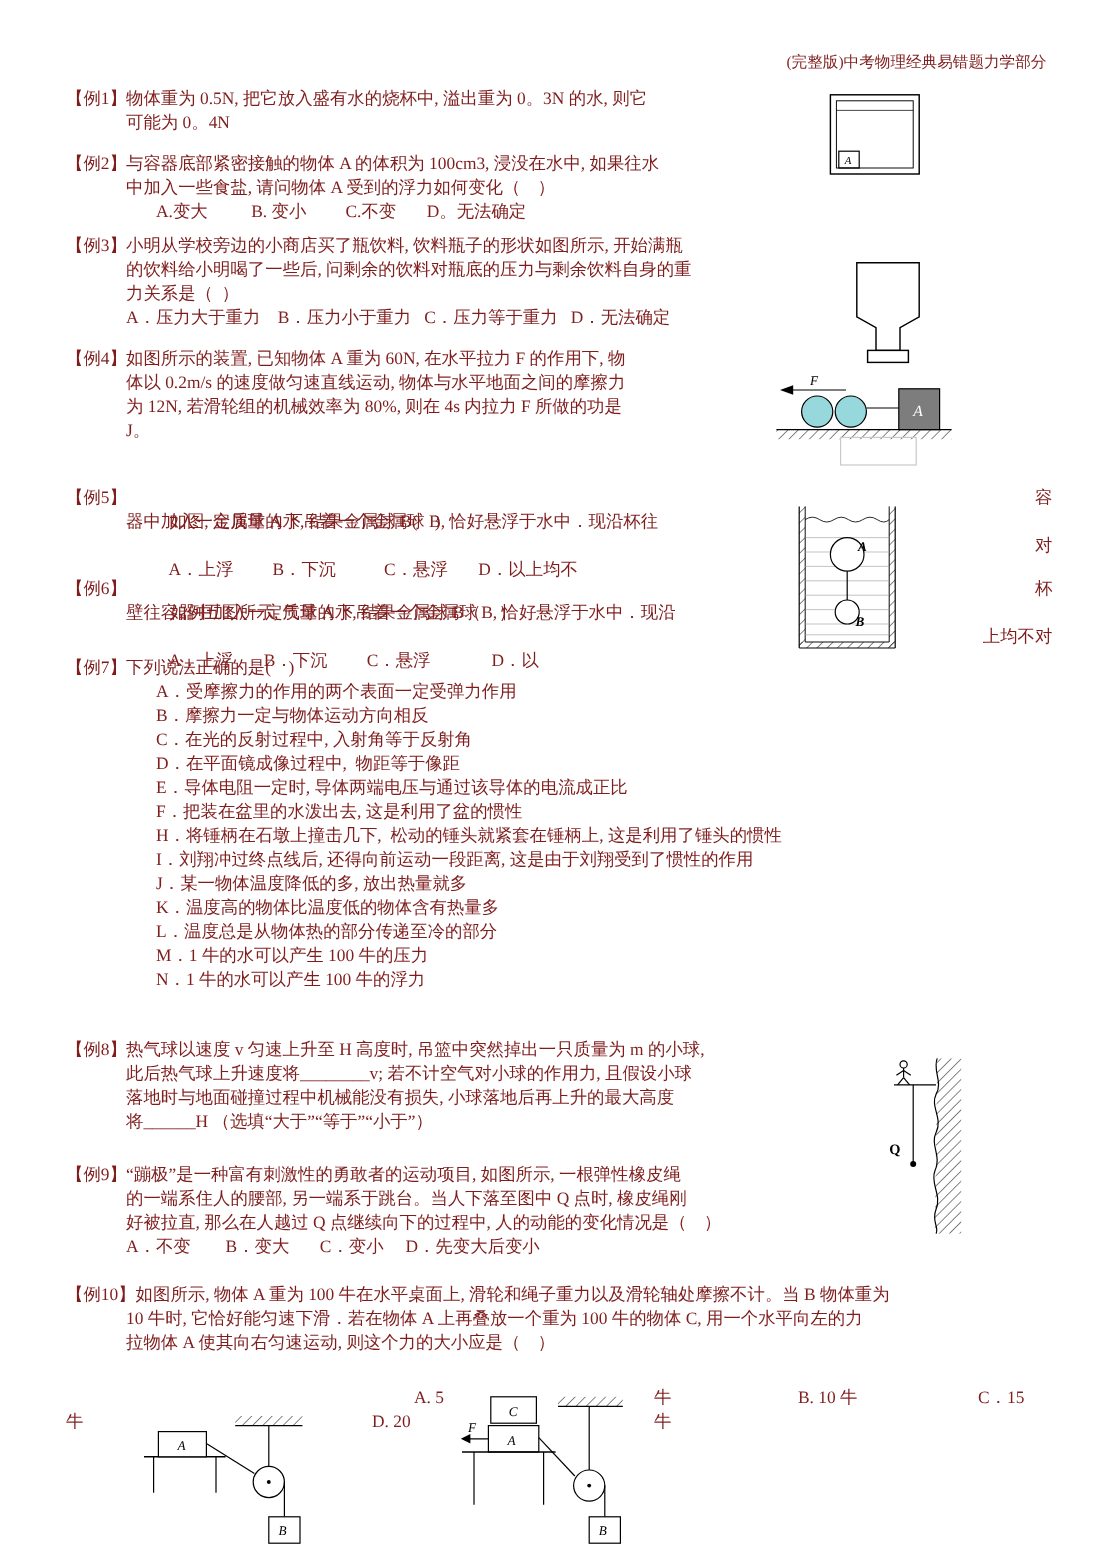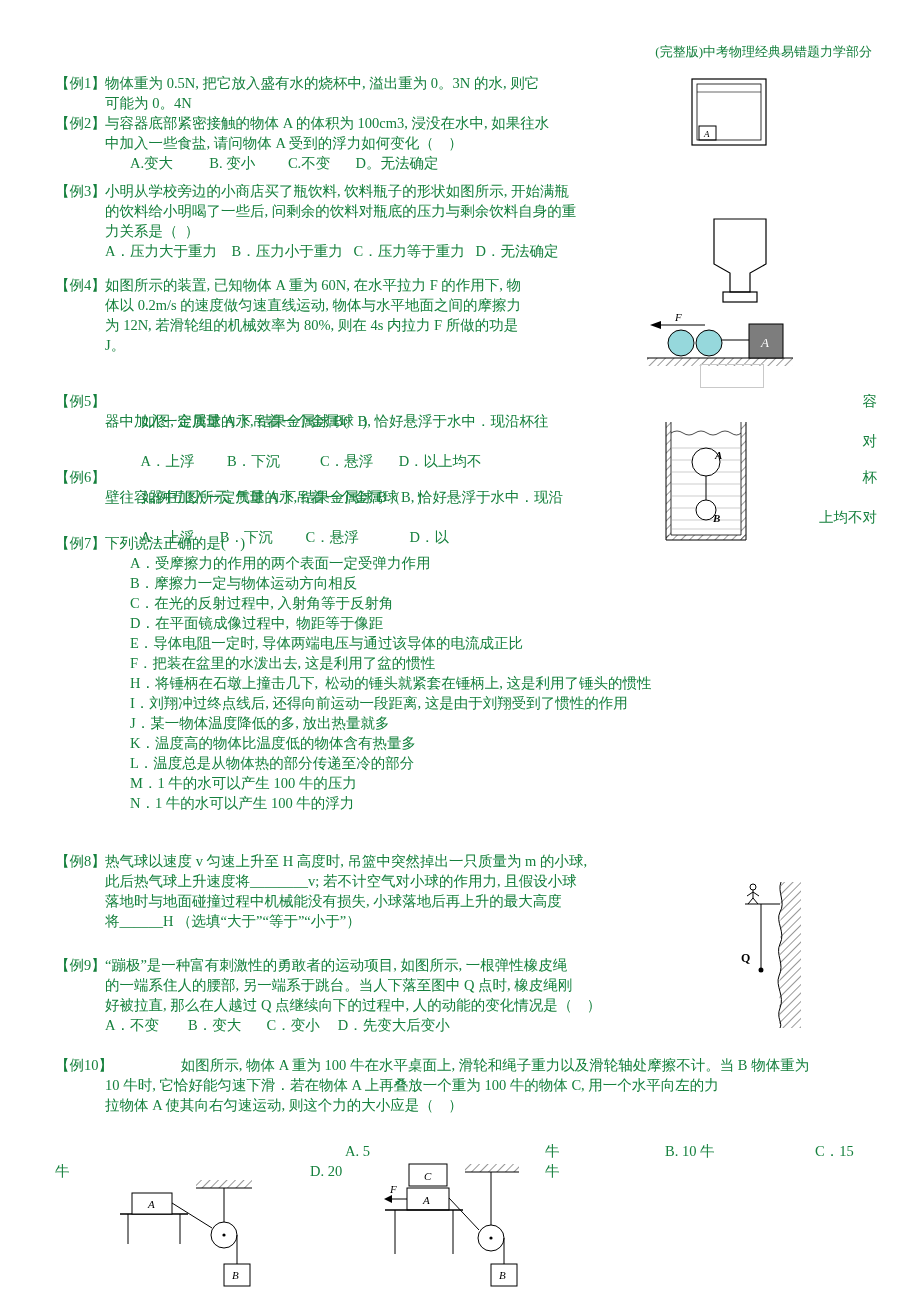--- a/index.html
+++ b/index.html
@@ -1,25 +1,25 @@
 <!DOCTYPE html>
 <html><head>
 <meta charset="utf-8">
 <style>
   html,body{margin:0;padding:0;background:#ffffff;}
   #page{position:relative;width:920px;height:1302px;background:#fff;
-        font-family:"Liberation Serif","DejaVu Serif",serif;color:#15803d;overflow:hidden;}
+        font-family:"Liberation Serif","DejaVu Serif",serif;color:#7f1d1d;overflow:hidden;}
   .header{position:absolute;top:43px;right:48px;font-size:13px;white-space:nowrap;}
   .content{position:absolute;top:73px;left:55px;width:822px;}
   .pr{position:relative;}
   .pl{position:absolute;left:0;top:0;font-size:14.5px;line-height:20px;white-space:nowrap;}
   .pt{padding-left:50px;}
   .ln{white-space:pre;font-size:14.5px;line-height:20px;height:20px;position:relative;}
   .opt{padding-left:25px;}
-  .ind{text-indent:8px;text-align:center;}
+  .ind{text-indent:8px;}
   .tail{position:absolute;right:0;top:0;}
   .ansrow{position:relative;}
   .ax{position:absolute;top:0;white-space:pre;}
   .a1{left:240px}.a2{left:440px}.a3{left:560px}.a4{left:710px}
   .b1{left:-50px}.b2{left:205px}.b3{left:440px}
   .fig{position:absolute;}
   #fig1{left:686px;top:76px;}
   #fig3{left:700px;top:216px;}
   #fig4{left:645px;top:310px;}
   #ansbox{position:absolute;left:700px;top:364px;width:62px;height:22px;border:1px solid #c9c9c9;}
@@ -39,21 +39,21 @@
       <pattern id="hatchP" width="6" height="6" patternUnits="userSpaceOnUse" patternTransform="rotate(45)">
         <line x1="0" y1="0" x2="0" y2="6" stroke="#000" stroke-width="0.8"></line>
       </pattern>
     </defs>
   </svg>
 
   <div class="header">(完整版)中考物理经典易错题力学部分</div>
 
   <div class="content">
 
-    <div class="pr" style="margin-bottom:0">
+    <div class="pr" style="margin-bottom:14px">
       <span class="pl">【例1】</span>
       <div class="pt">
         <div class="ln">物体重为 0.5N, 把它放入盛有水的烧杯中, 溢出重为 0。3N 的水, 则它</div>
         <div class="ln">可能为 0。4N</div>
       </div>
     </div>
 
     <div class="pr" style="margin-bottom:8px">
       <span class="pl">【例2】</span>
       <div class="pt">

